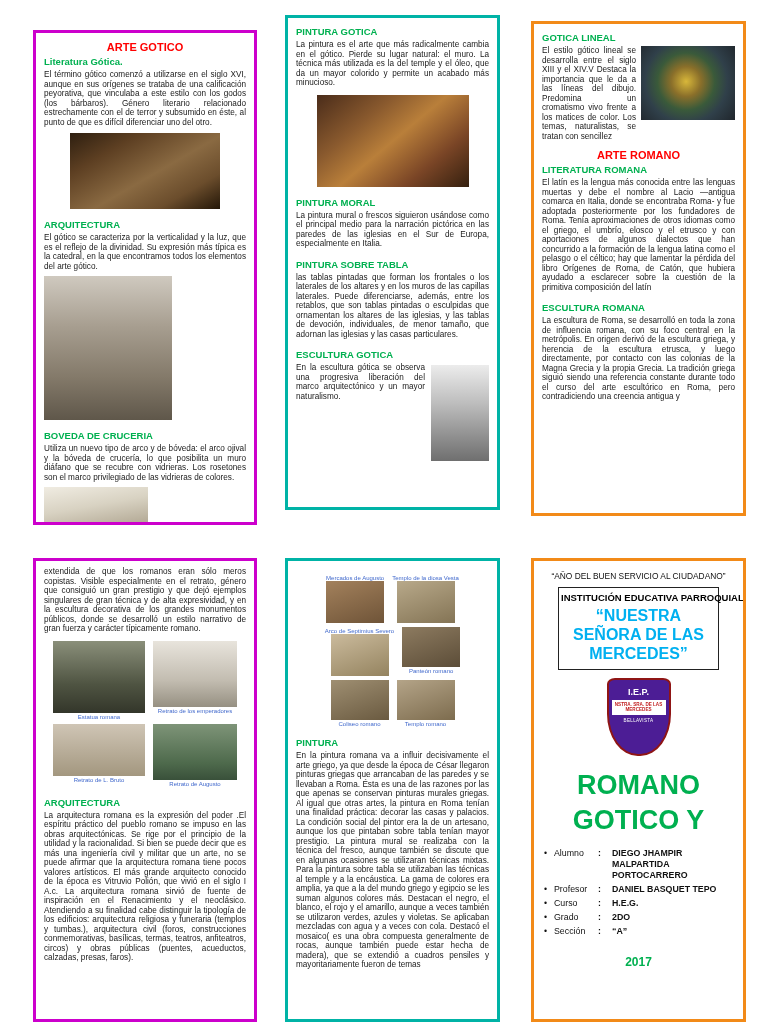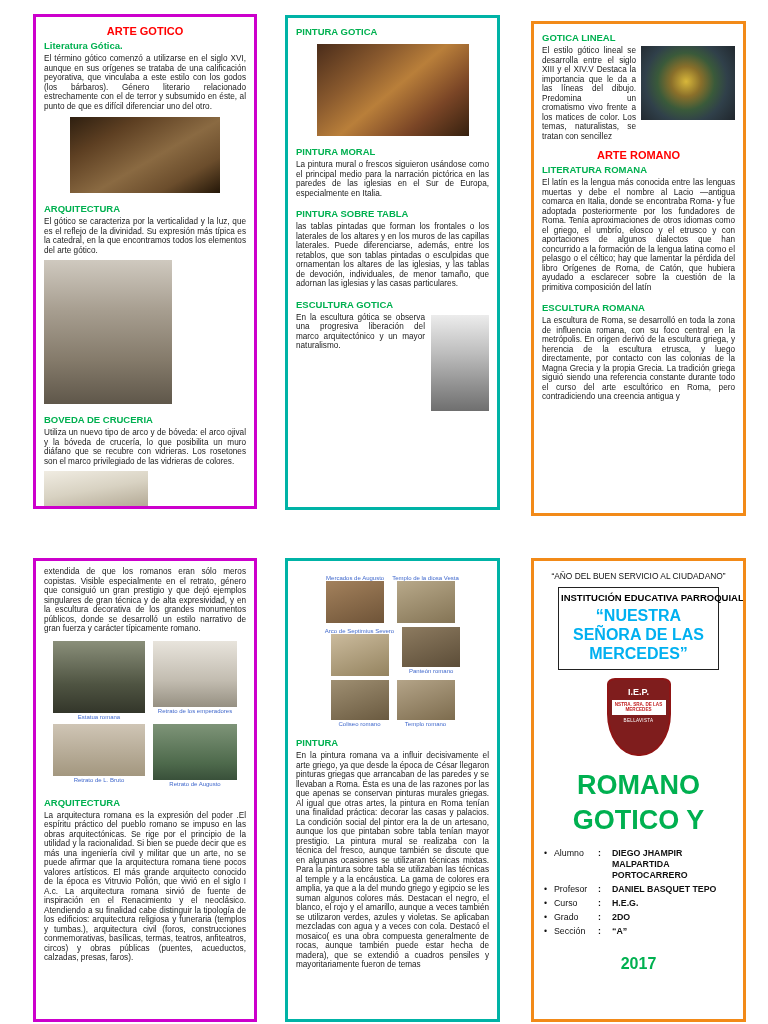--- a/index.html
+++ b/index.html
@@ -3,21 +3,21 @@
 <meta charset="utf-8">
 <style>
   :root{
     --magenta:#cc00cc; --teal:#00b3a6; --orange:#f28a18;
     --red:#ff0000; --green:#00b050; --blue:#00b0f0; --capblue:#4169cc;
   }
   *{box-sizing:border-box; margin:0; padding:0;}
   body{font-family:"Liberation Sans", sans-serif; background:#f2f2f2;}
   .canvas{position:relative; width:768px; height:1024px; background:#ffffff; overflow:hidden; margin:0 auto;}
   .panel{position:absolute; border-width:3px; border-style:solid; background:#fff; padding:6px 8px; overflow:hidden;}
-  #panel1{left:33px; top:14px; width:224px; height:495px; border-color:var(--magenta);}
+  #panel1{left:33px; top:30px; width:224px; height:495px; border-color:var(--magenta);}
   #panel2{left:285px; top:15px; width:215px; height:495px; border-color:var(--teal);}
   #panel3{left:531px; top:21px; width:215px; height:495px; border-color:var(--orange);}
   #panel4{left:33px; top:558px; width:224px; height:464px; border-color:var(--magenta);}
   #panel5{left:285px; top:558px; width:215px; height:464px; border-color:var(--teal);}
   #panel6{left:531px; top:558px; width:215px; height:464px; border-color:var(--orange);}
 
   .h-red{color:var(--red); font-weight:bold; font-size:11px; text-align:center; margin:2px 0 3px;}
   .h-green{color:var(--green); font-weight:bold; font-size:9.5px; margin:10px 0 3px;}
   .h-green.first{margin-top:2px;}
   .body-text{font-size:8.2px; line-height:1.16; text-align:justify; color:#1a1a1a;}
@@ -45,34 +45,34 @@
   .t51{width:58px; height:42px; background:linear-gradient(160deg,#a3815c,#6f5438);}
   .t52{width:58px; height:42px; background:linear-gradient(160deg,#b8a98a,#847455);}
   .t53{width:58px; height:42px; background:linear-gradient(160deg,#cbbb9d,#94835f);}
   .t54{width:58px; height:40px; background:linear-gradient(160deg,#8d7b60,#5c4d38);}
   .t55{width:58px; height:40px; background:linear-gradient(160deg,#9f8f72,#6a5a40);}
   .t56{width:58px; height:40px; background:linear-gradient(160deg,#b4a488,#7d6c4e);}
   .quote{font-size:8.4px; text-align:center; margin:4px 2px 6px; color:#111;}
   .inst-box{border:1.5px solid #222; padding:4px 2px 5px; margin:2px 16px 8px;}
   .inst-name{font-size:9.5px; font-weight:bold; text-align:center; white-space:nowrap; color:#000;}
   .school-name{font-size:16px; font-weight:bold; text-align:center; color:var(--blue); margin-top:3px; line-height:1.2;}
-  .shield{position:relative; width:64px; height:78px; margin:6px auto 4px; background:#7f1d1d;
+  .shield{position:relative; width:64px; height:78px; margin:6px auto 4px; background:#4c1d95;
     border:2px solid #8f1515; border-radius:8px 8px 48% 48% / 6px 6px 54% 54%;
     color:#fff; text-align:center; overflow:hidden;}
   .shield-top{font-size:9px; font-weight:bold; margin-top:7px;}
   .shield-band{background:#fff; color:#c22222; font-size:4.6px; font-weight:bold; padding:2px 1px; margin:3px 3px; line-height:1.25;}
   .shield-bottom{font-size:4.6px; letter-spacing:.3px;}
   .big-title{color:var(--green); font-weight:bold; font-size:27px; line-height:1.3; text-align:center; margin:12px 0 10px;}
   .info-list{font-size:8.8px; margin:4px 0 0 2px; color:#111;}
   .info-item{display:flex; margin:3px 0; line-height:1.25;}
   .bullet{width:10px;}
   .ilabel{width:44px;}
   .isep{width:14px; font-weight:bold;}
   .ivalue{flex:1; font-weight:bold;}
-  .year{color:var(--green); font-weight:bold; font-size:16px; text-align:center; margin-top:18px;}
+  .year{color:var(--green); font-weight:bold; font-size:12px; text-align:center; margin-top:18px;}
   .clearfix::after{content:""; display:block; clear:both;}
 </style>
 </head>
 <body>
 
 <div class="canvas">
 
   <div class="panel" id="panel1">
     <div class="h-red">ARTE GOTICO</div>
     <div class="h-green first">Literatura Gótica.</div>
@@ -81,20 +81,21 @@
     <div class="h-green">ARQUITECTURA</div>
     <div class="body-text">El gótico se caracteriza por la verticalidad y la luz, que es el reflejo de la divinidad. Su expresión más típica es la catedral, en la que encontramos todos los elementos del arte gótico.</div>
     <div class="cathedral-img"></div>
     <div class="h-green">BOVEDA DE CRUCERIA</div>
     <div class="body-text">Utiliza un nuevo tipo de arco y de bóveda: el arco ojival y la bóveda de crucería, lo que posibilita un muro diáfano que se recubre con vidrieras. Los rosetones son el marco privilegiado de las vidrieras de colores.</div>
     <div class="vault-img"></div>
   </div>
 
   <div class="panel" id="panel2">
     <div class="h-green first">PINTURA GOTICA</div>
+    <div class="body-text">La pintura es el arte que más radicalmente cambia en el gótico. Pierde su lugar natural: el muro. La técnica más utilizada es la del temple y el óleo, que da un mayor colorido y permite un acabado más minucioso.</div>
     <div class="altar-img"></div>
     <div class="h-green">PINTURA MORAL</div>
     <div class="body-text">La pintura mural o frescos siguieron usándose como el principal medio para la narración pictórica en las paredes de las iglesias en el Sur de Europa, especialmente en Italia.</div>
     <div class="h-green">PINTURA SOBRE TABLA</div>
     <div class="body-text">las tablas pintadas que forman los frontales o los laterales de los altares y en los muros de las capillas laterales. Puede diferenciarse, además, entre los retablos, que son tablas pintadas o esculpidas que ornamentan los altares de las iglesias, y las tablas de devoción, individuales, de menor tamaño, que adornan las iglesias y las casas particulares.</div>
     <div class="h-green">ESCULTURA GOTICA</div>
     <div class="clearfix">
       <div class="sculpt-img"></div>
       <div class="body-text">En la escultura gótica se observa una progresiva liberación del marco arquitectónico y un mayor naturalismo.</div>
     </div>

